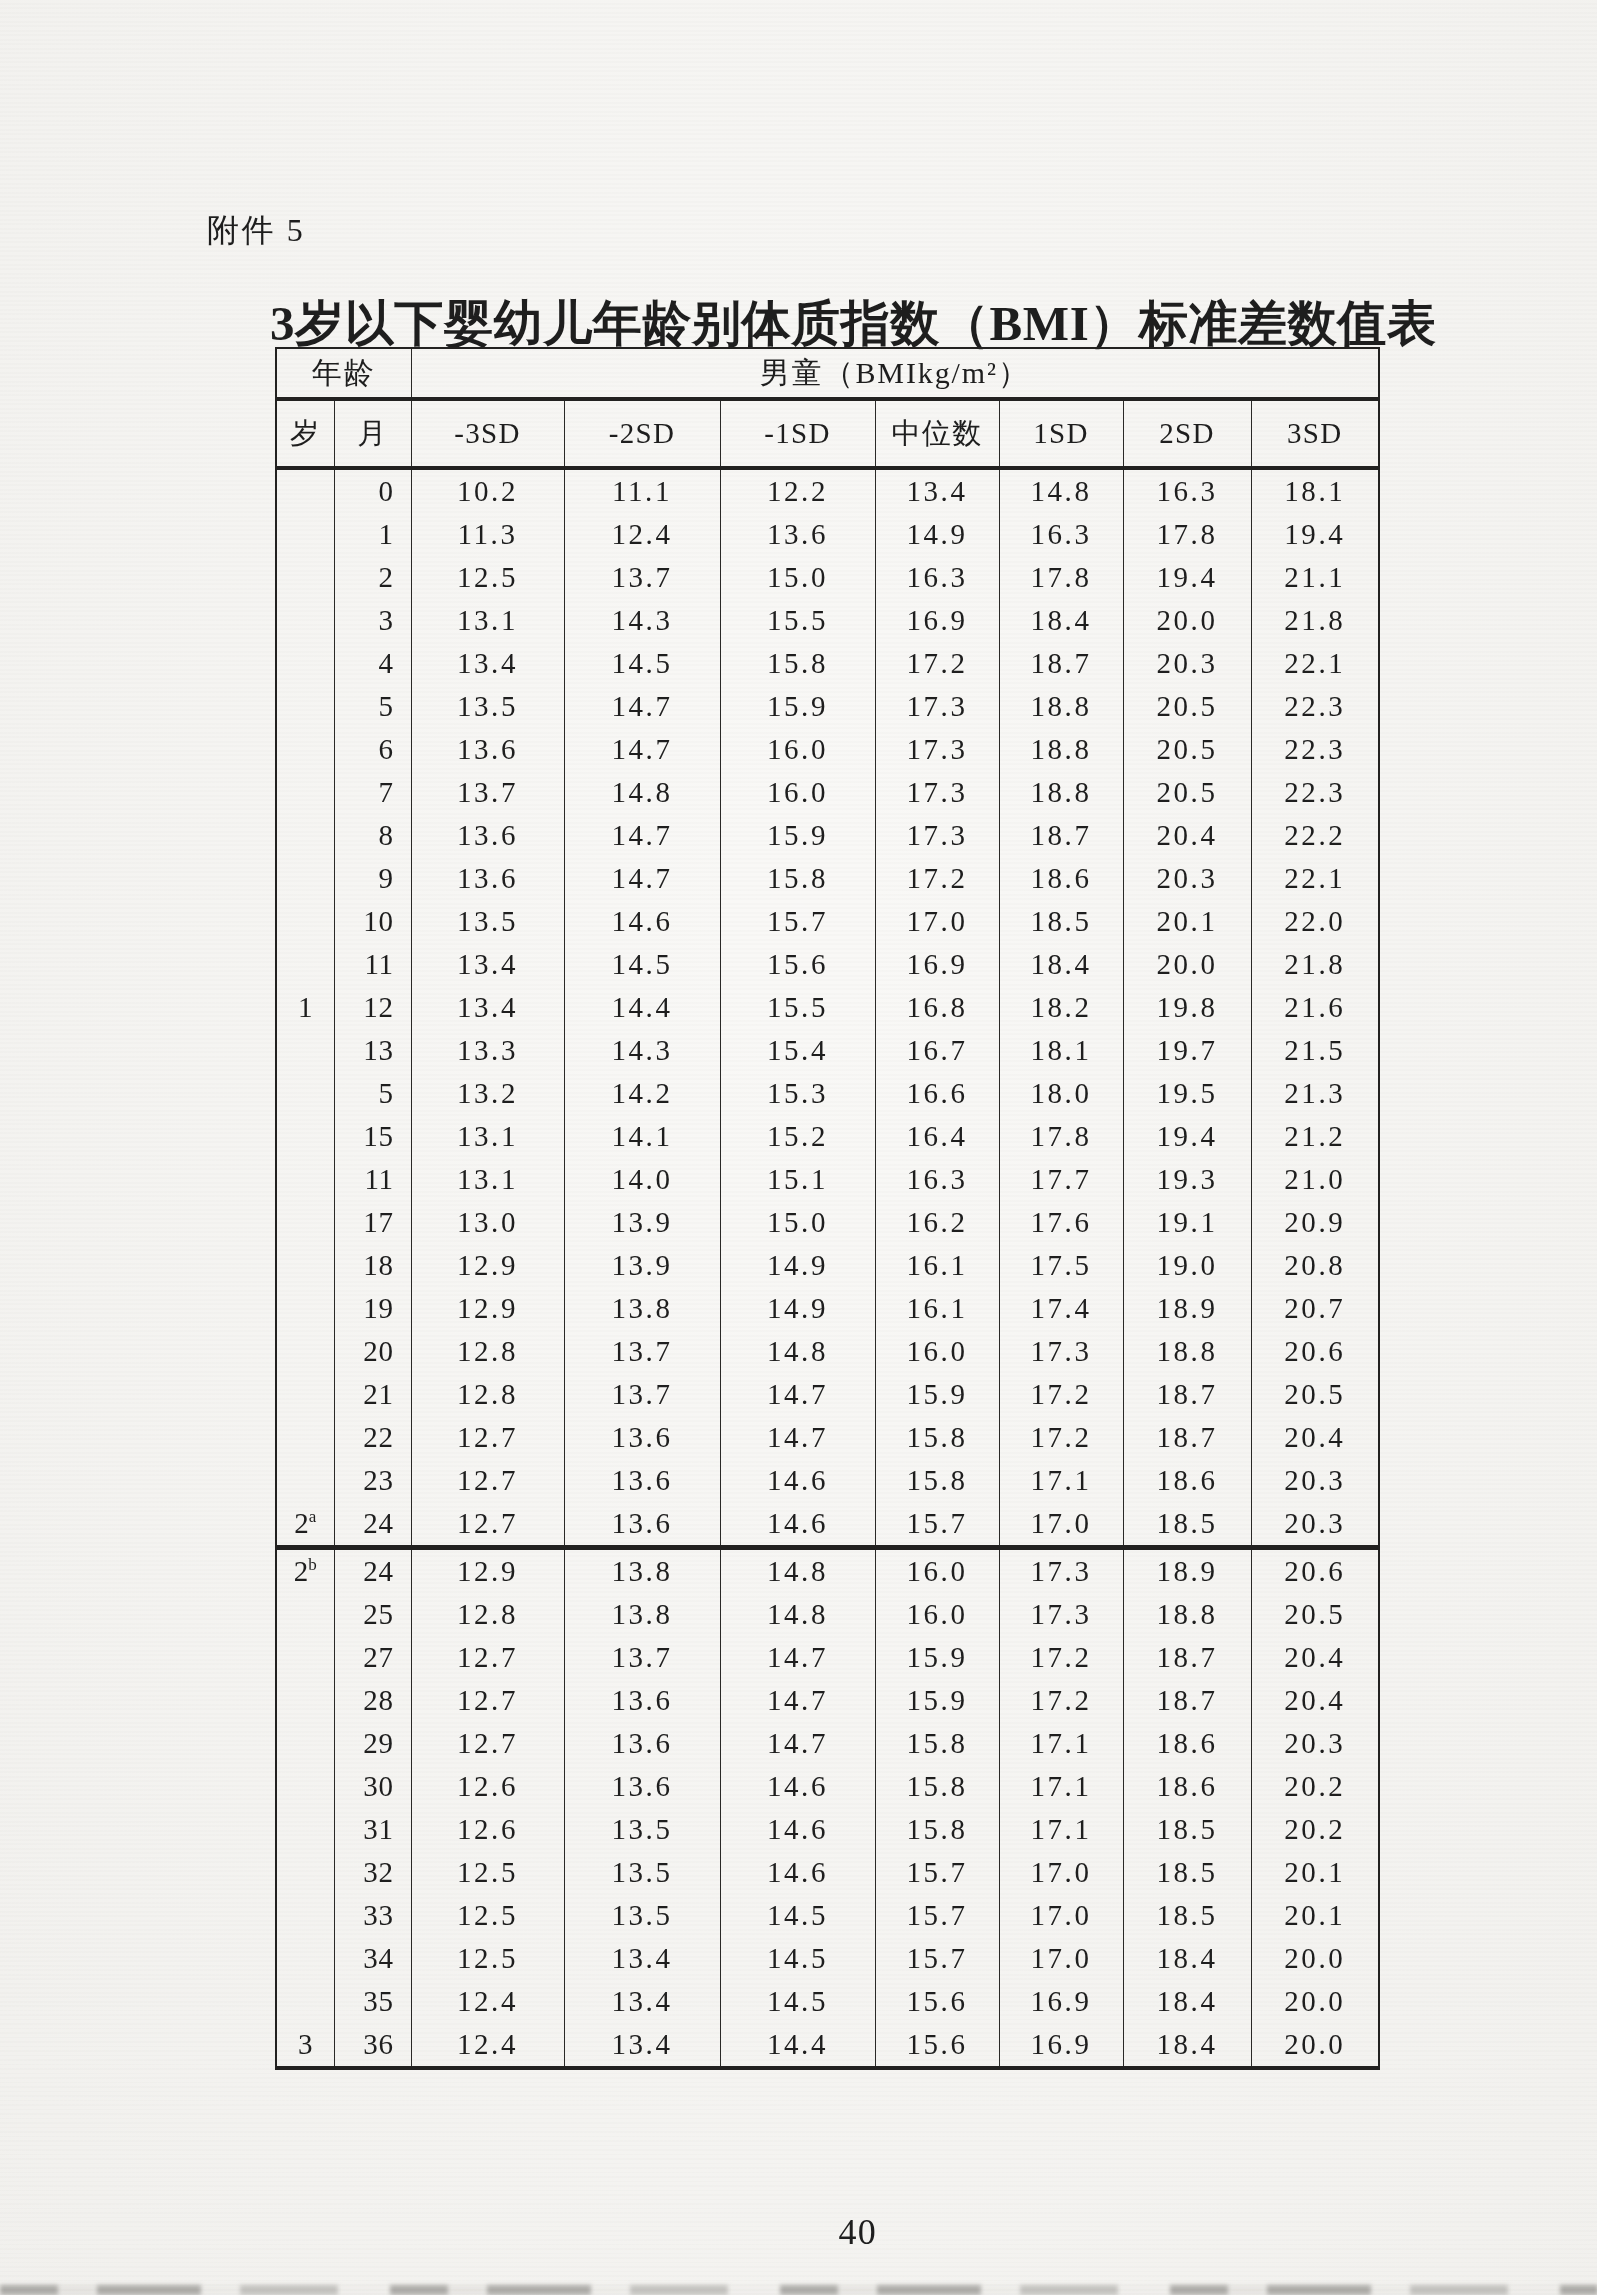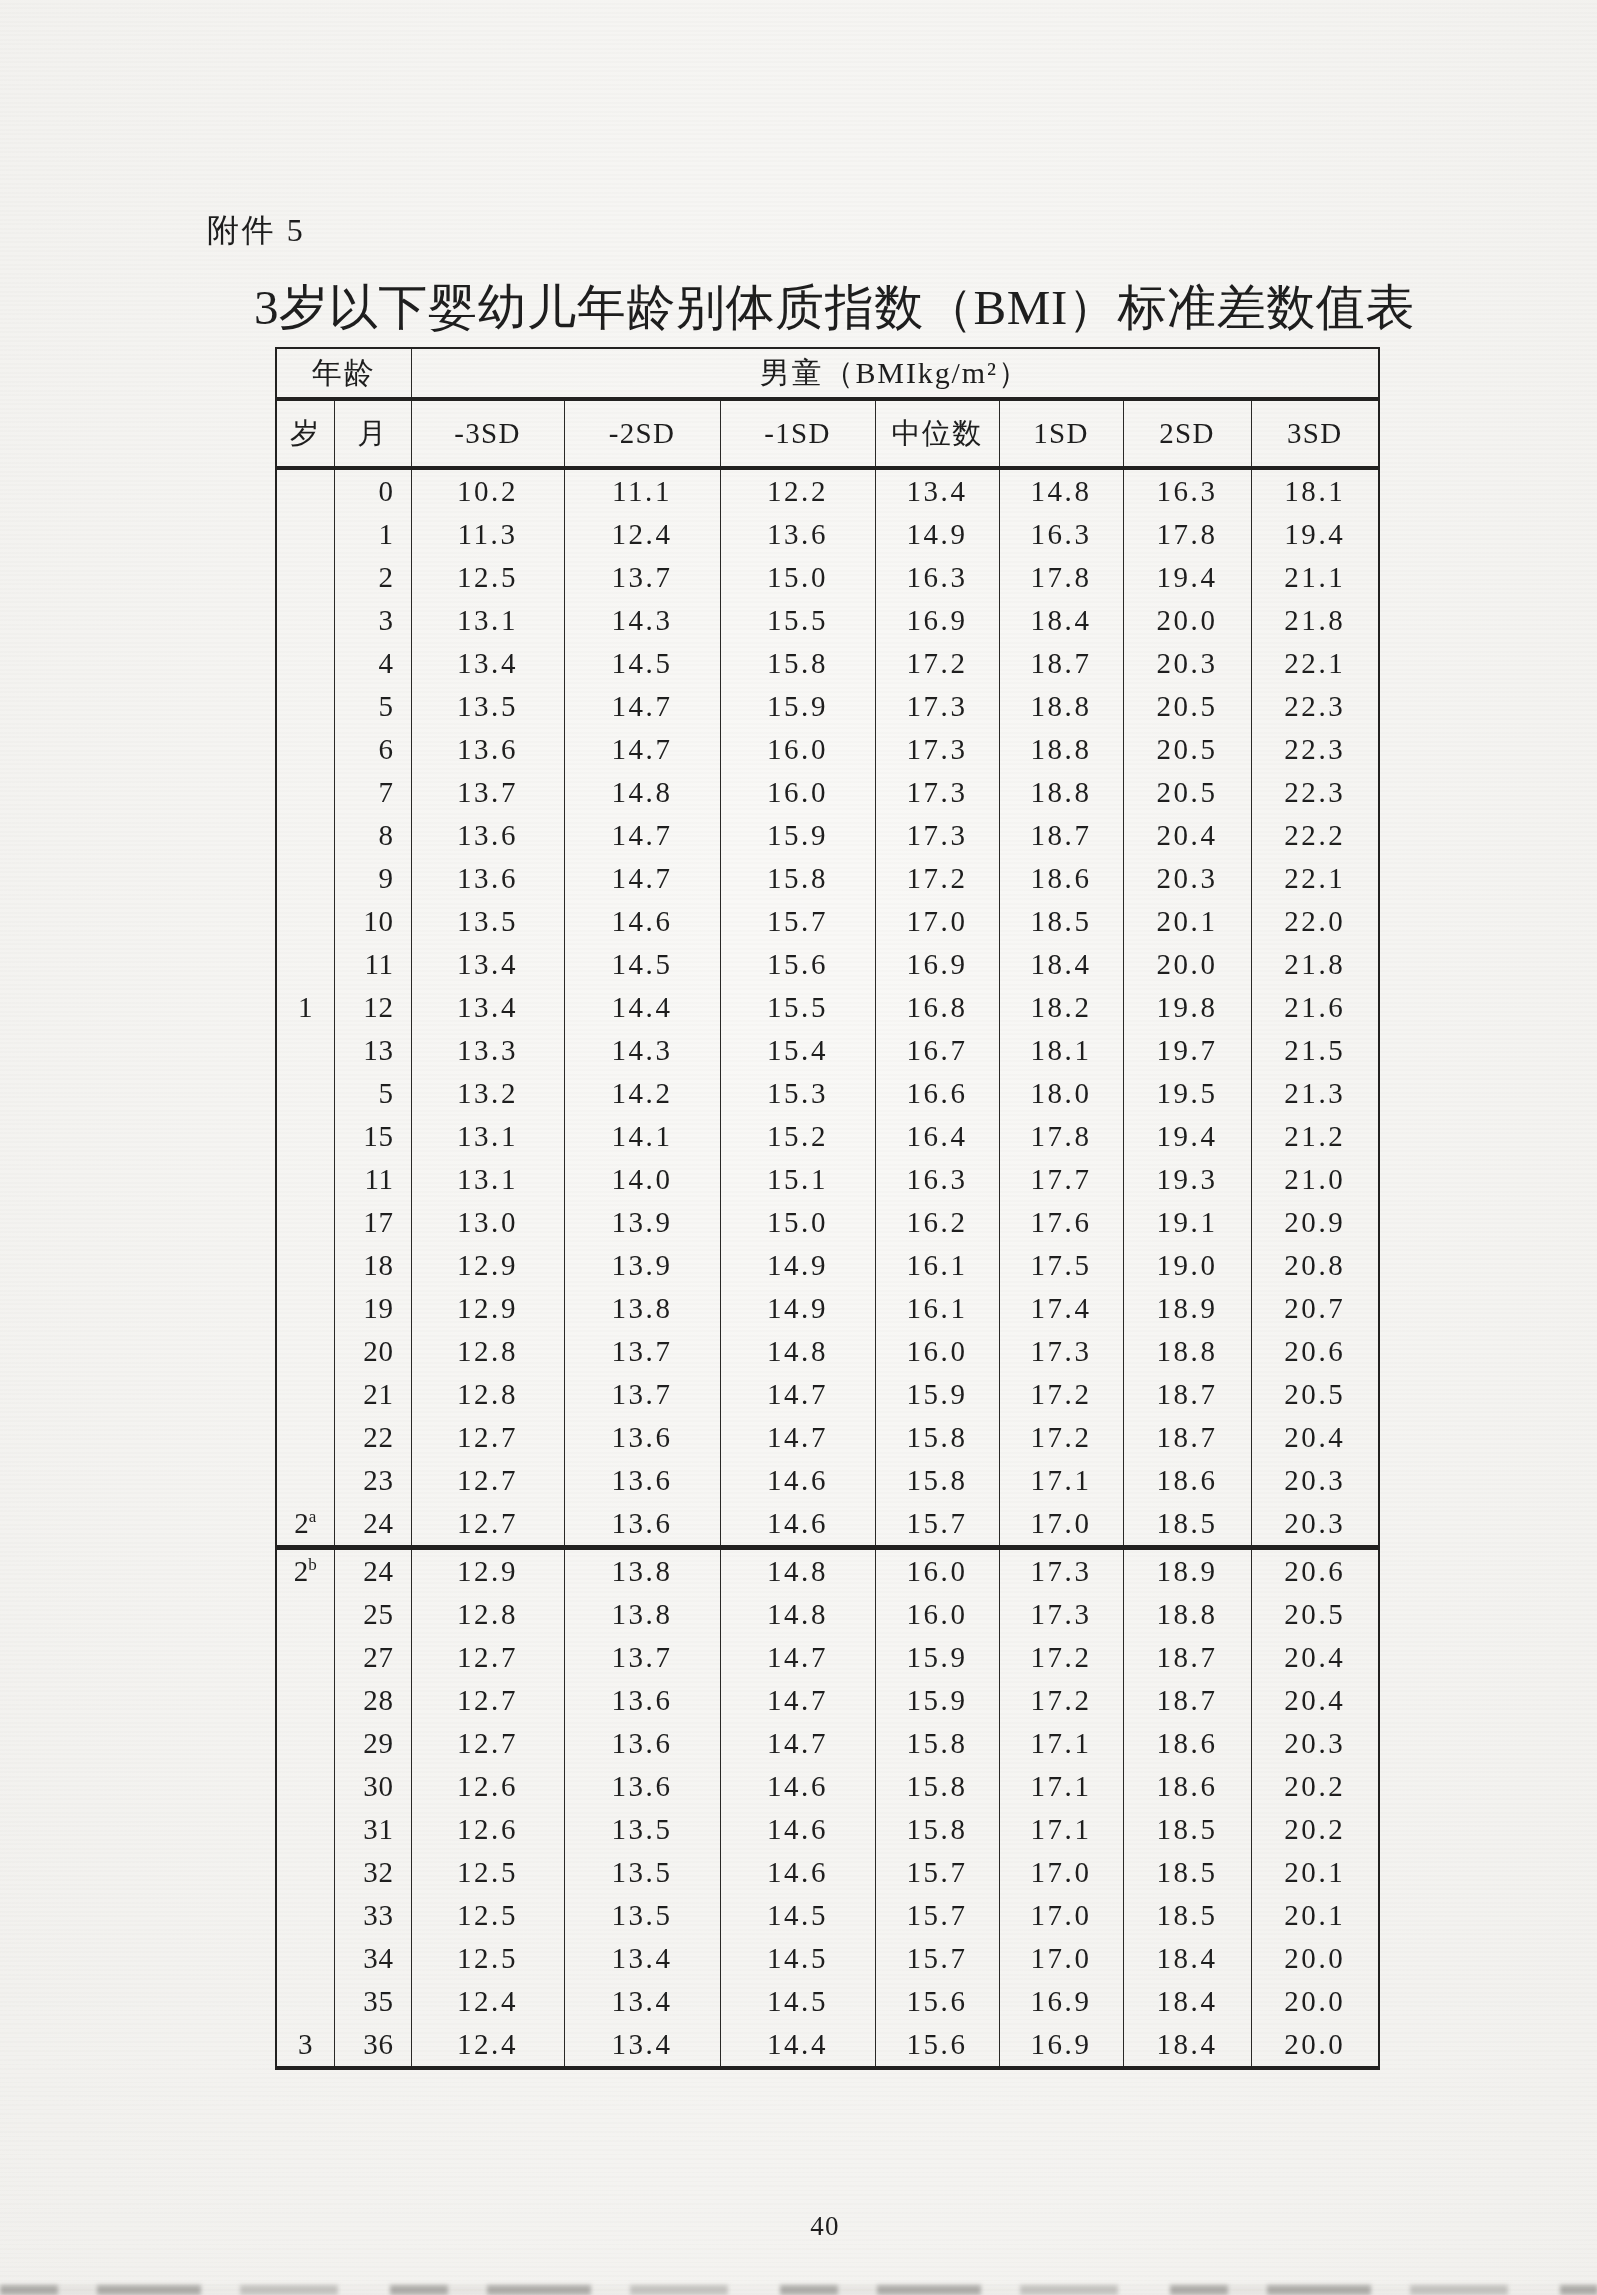--- a/index.html
+++ b/index.html
@@ -23,23 +23,23 @@
   .attachment-label {
     position: absolute;
     left: 207px; top: 209px;
     font-size: 32px;
     letter-spacing: 2.6px;
     white-space: nowrap;
   }
   .page-title {
     position: absolute;
     left: 254px; top: 275px;
-    margin: 0;
+    margin: 16px;
     font-size: 49px;
-    font-weight: normal;
+    font-weight: bold;
     letter-spacing: 0.6px;
     white-space: nowrap;
   }
   table.bmi-table {
     position: absolute;
     left: 275px; top: 347px;
     width: 1102px;
     border-collapse: collapse;
     table-layout: fixed;
     border: 2.6px solid #222120;
@@ -87,22 +87,22 @@
     line-height: 0;
   }
   .bmi-table tbody tr.section-end td {
     border-bottom: 5.2px solid #222120;
     margin-top: 10px;
   }
   .page-number {
     position: absolute;
     left: 773px; top: 2211px;
     width: 104px;
-    text-align: center;
-    font-size: 27px;
+    text-align: right;
+    font-size: 36px;
     letter-spacing: 1.3px;
   }
   .scan-edge {
     position: absolute;
     left: 0; right: 0; bottom: 0;
     height: 10.4px;
     background: repeating-linear-gradient(90deg,
       rgba(90,88,84,0.45) 0px 58px,
       rgba(160,158,152,0.15) 58px 97px,
       rgba(70,68,64,0.4) 97px 201px,

